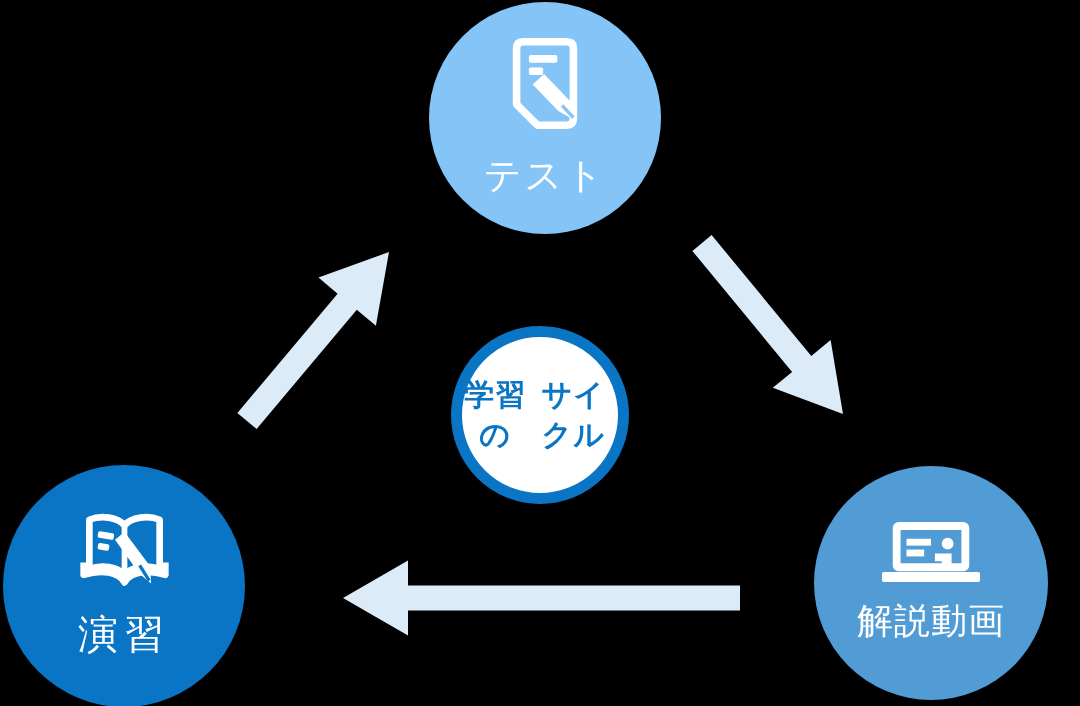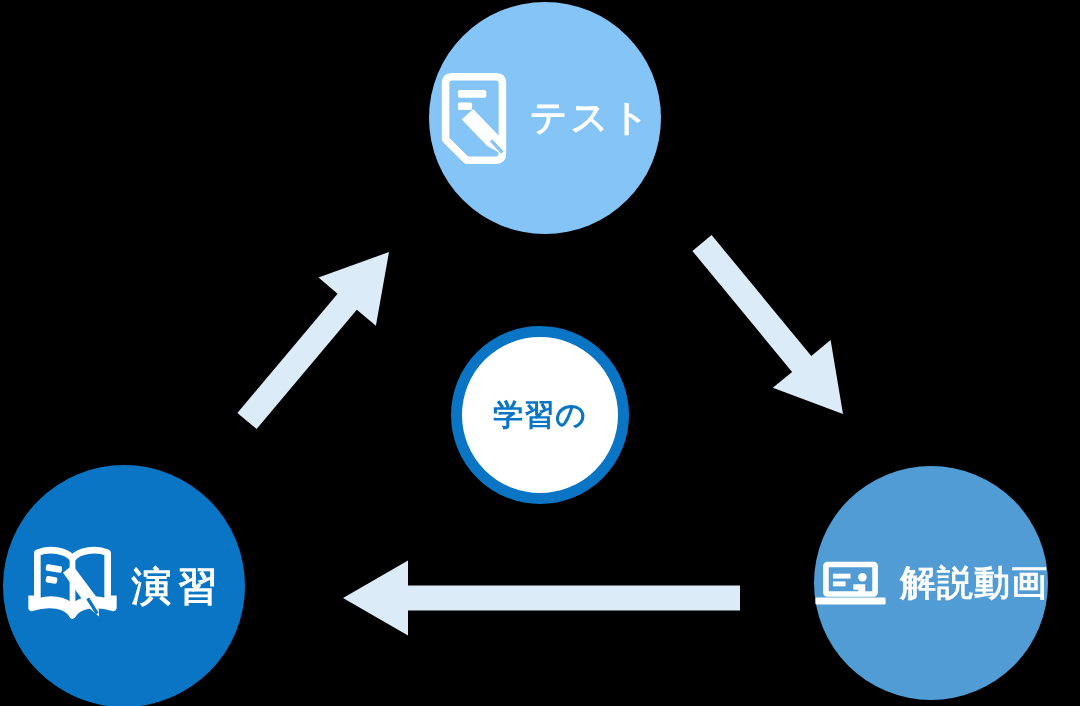--- a/index.html
+++ b/index.html
@@ -7,23 +7,23 @@
     position:relative;
     width:1080px;height:706px;
     background:#000000;
     overflow:hidden;
     font-family:"Liberation Sans",sans-serif;
   }
   .arrows{position:absolute;left:0;top:0;width:1080px;height:706px;}
   .node{
     position:absolute;
     border-radius:50%;
-    display:flex;
+    display:flex;flex-direction:column;
     align-items:center;justify-content:center;
-    color:#ffffff;font-weight:700;text-align:center;
+    color:#ffffff;font-weight:400;text-align:center;
   }
   .node-test{left:429px;top:2px;width:232px;height:232px;background:#84C4F7;gap:20px;}
   .node-practice{left:3px;top:465px;width:242px;height:242px;background:#0A75C4;gap:12px;}
   .node-video{left:814px;top:466px;width:234px;height:234px;background:#519CD4;gap:13px;}
   .node-label{white-space:nowrap;}
   .node-test .node-label{font-size:37px;letter-spacing:3px;}
   .node-practice .node-label{font-size:40px;letter-spacing:6px;}
   .node-video .node-label{font-size:36px;letter-spacing:1px;}
   .center-circle{
     position:absolute;left:451px;top:326px;
@@ -80,16 +80,17 @@
       <rect x="27" y="29" width="18" height="7" fill="#ffffff"></rect>
       <circle cx="69" cy="23" r="6" fill="#ffffff"></circle>
       <path d="M56 33 H73 V49 H63 V41 H56 Z" fill="#ffffff"></path>
     </svg>
     <div class="node-label">解説動画</div>
   </div>
 
   <div class="center-circle">
     <div class="center-text">
       <span>学習の</span>
+      <span>サイクル</span>
     </div>
   </div>
 
 </div>
 
 </body></html>

